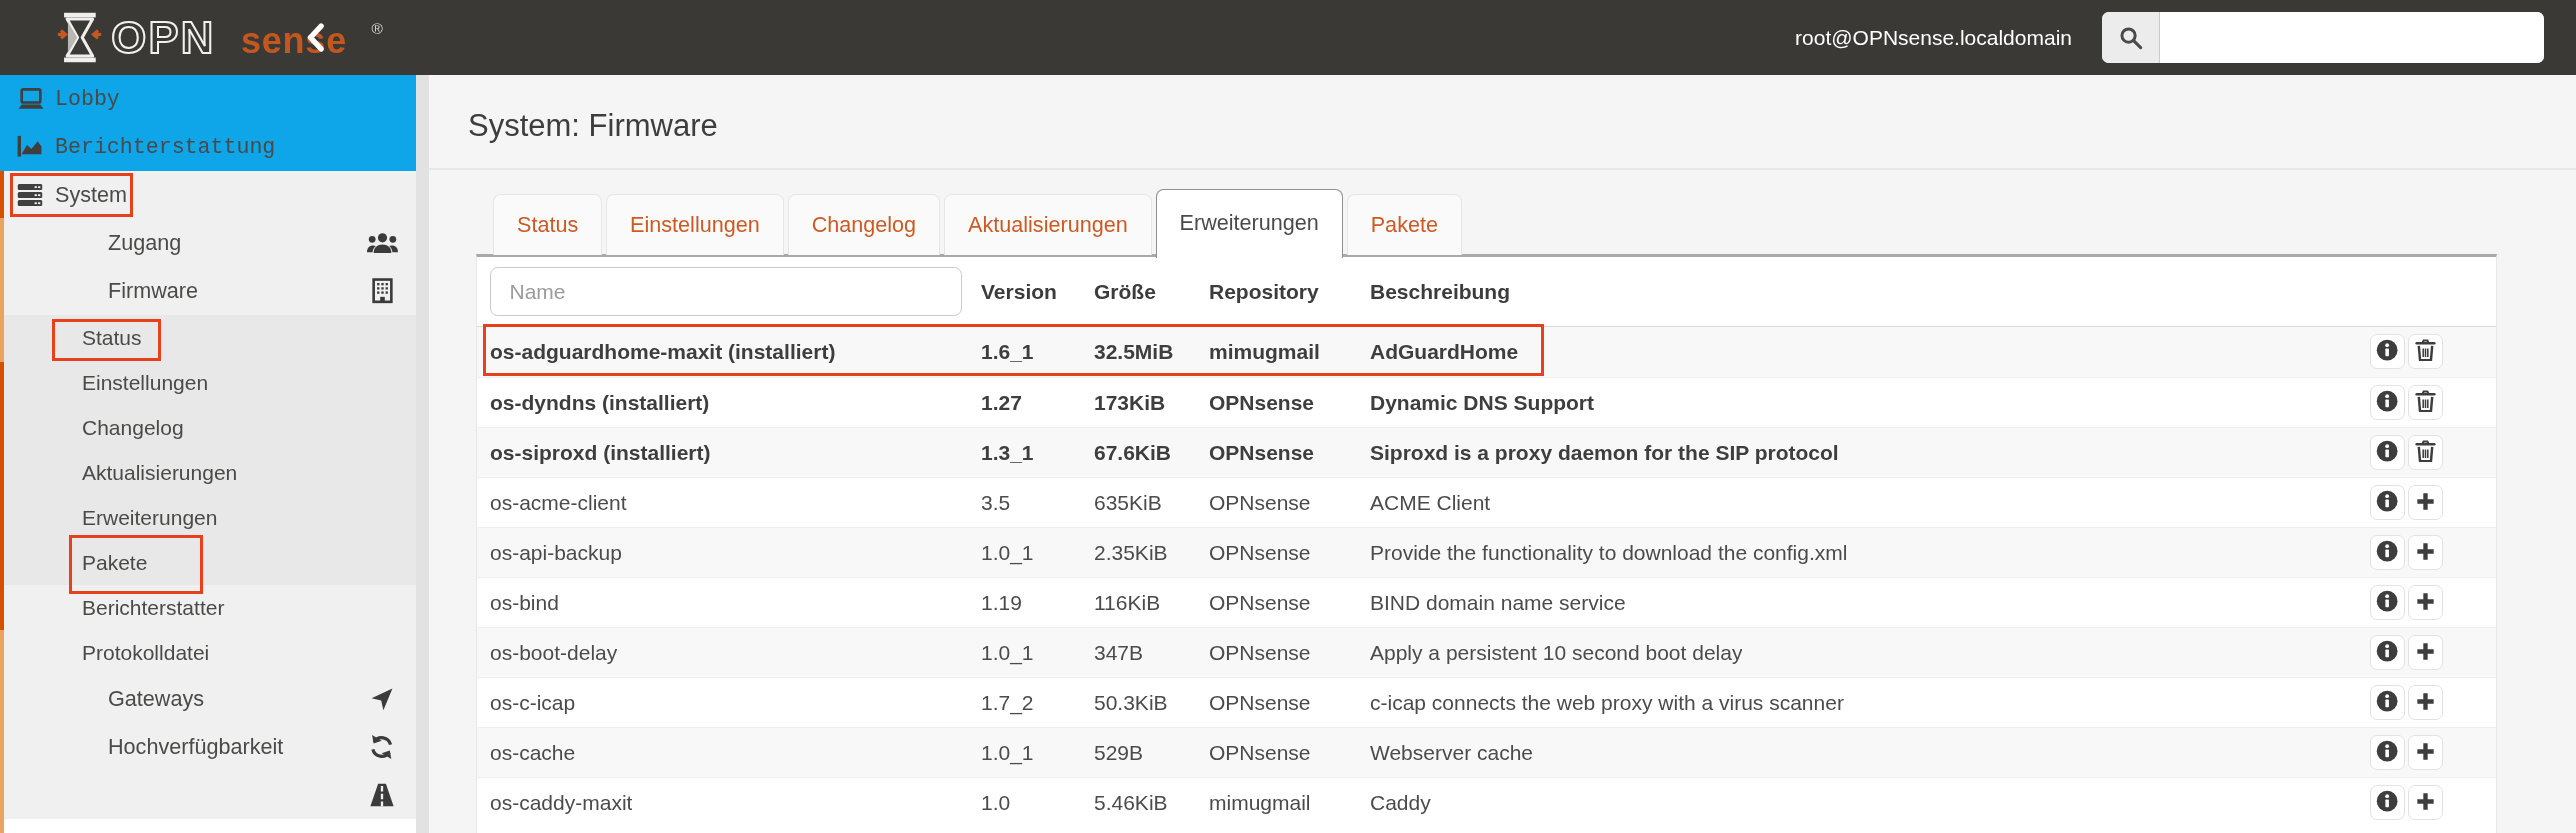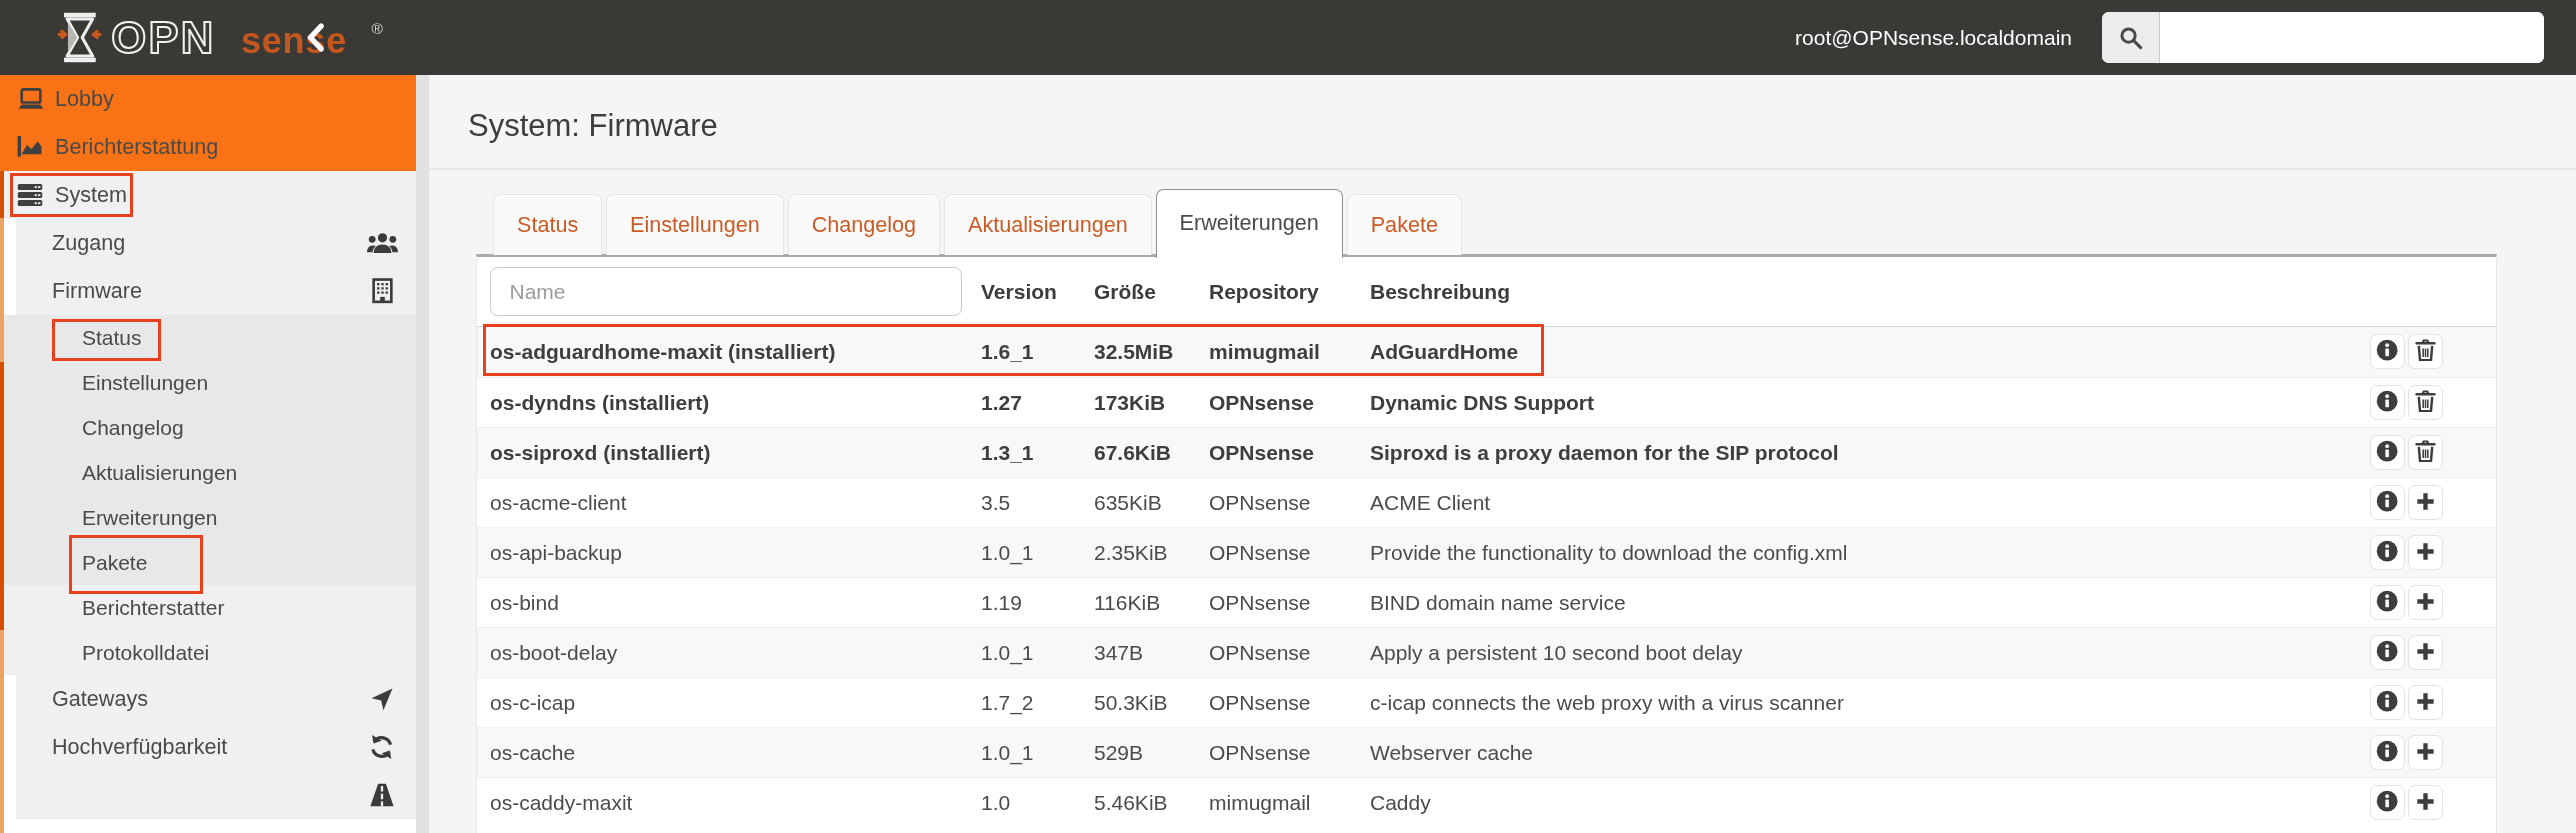--- a/index.html
+++ b/index.html
@@ -24,25 +24,25 @@
   .nav-search .addon{width:57px;background:#ececec;border-right:1.5px solid #c9c9c9;
     display:flex;align-items:center;justify-content:center;color:#4a4a4a;}
   .nav-search input{border:none;outline:none;flex:1;font-size:20px;padding:0 14px;
     font-family:"Liberation Sans",sans-serif;color:#444;}
   
   #sidebar{position:absolute;top:75px;left:0;width:416px;bottom:0;background:#fff;overflow:hidden;}
   .side-item{position:relative;display:flex;align-items:center;color:#4a4a49;cursor:pointer;}
   .side-item .lbl{white-space:nowrap;}
   .lvl1{height:48px;padding-left:17px;font-size:21.6px;}
   .lvl1 .l-icon{width:28px;height:25px;margin-right:10px;display:flex;align-items:center;color:#3f3f3f;}
-  .lvl2{height:48px;padding-left:36px;font-size:21.6px;margin-left:16px;}
+  .lvl2{height:48px;padding-left:108px;font-size:21.6px;}
   .lvl3{height:45px;padding-left:82px;font-size:21px;}
   .r-icon{position:absolute;right:18.5px;width:31px;height:25px;display:flex;align-items:center;
     justify-content:center;color:#3b3b3b;}
-  .sect-top{background:#f97316;}
+  .sect-top{background:#0ea5e9;font-family:Liberation Mono, monospace;}
   .sect-system{background:#f1f0f0;}
   .sect-firmware{background:#e9e8e8;}
   .accent{position:absolute;left:0;width:3.9px;z-index:2;}
   .seg1{top:96px;height:48px;background:#d94f00;}
   .seg2{top:143px;height:144px;background:#eca361;}
   .seg3{top:287px;height:268px;background:#d94f00;}
   .seg4{top:555px;bottom:0;background:#eca361;}
   #scrollstrip{position:absolute;left:416px;width:13px;top:75px;bottom:0;background:#e3e2e2;}
   
   #page-title{position:absolute;left:468px;top:103px;font-size:31px;line-height:46px;

